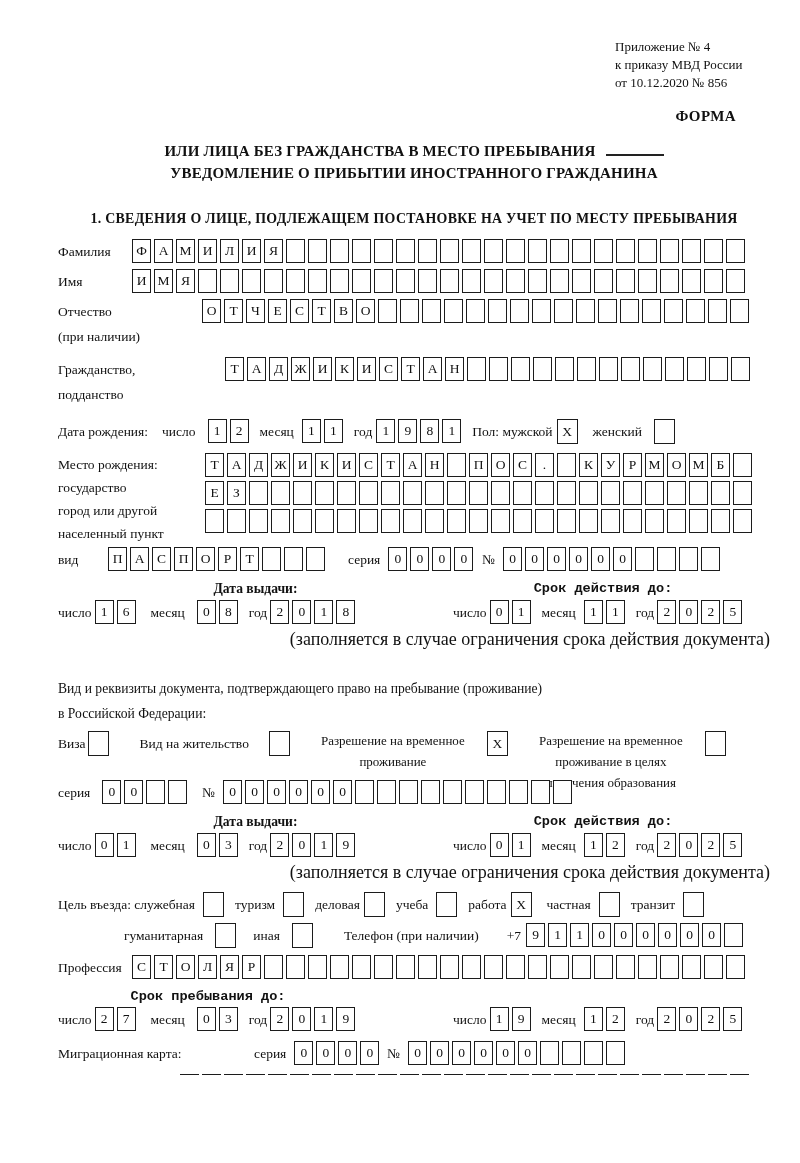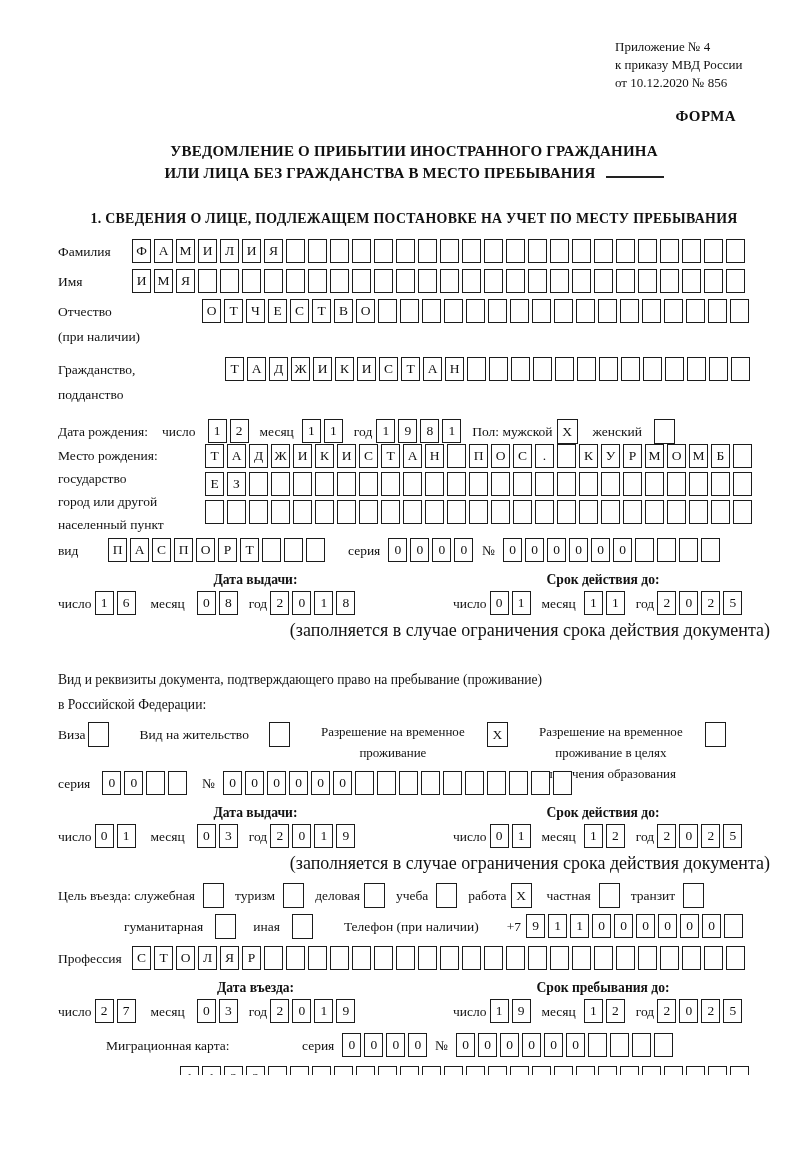--- a/index.html
+++ b/index.html
@@ -22,21 +22,21 @@
   .gap8{margin-left:8px;} .gap12{margin-left:12px;} .gap14{margin-left:14px;} .gap20{margin-left:20px;} .gap28{margin-left:28px;}
 
   .w-surname{width:74px;} .w-patr{width:144px;} .w-citiz{width:167px;} .w-birthpl{width:147px;} .w-kind{width:50px;} .w-prof{width:74px;} .w-repr{width:122px;}
   .stack{display:flex;flex-direction:column;}
   .stack .cells{margin-bottom:4px;}
   .stack-wide .cells{margin-bottom:6px;}
 
   .center-bold{font-weight:bold;font-size:13.6px;text-align:center;margin-top:10px;}
   .date-headrow{display:flex;margin-top:9px;font-weight:bold;font-size:13.6px;}
   .date-head-left{width:395px;text-align:center;flex:none;}
-  .date-head-right{width:300px;text-align:center;flex:none;}
+  .date-head-right{width:300px;text-align:center;flex:none;font-family:Liberation Mono, monospace;}
   .date-row{display:flex;margin-top:3px;}
   .date-group{display:flex;flex:none;align-items:flex-start;}
   .date-group-left{width:395px;}
   .note-right{font-size:18px;text-align:right;margin-top:4px;}
   .para{font-size:13.6px;margin-top:26px;line-height:1.9;}
 
   .opt-label-multi{font-size:13px;text-align:center;line-height:1.6;flex:none;}
   .chk .cb{width:19px;height:23px;line-height:23px;}
 </style>
 </head>
@@ -46,22 +46,22 @@
 
   <div class="appendix">
     <div>Приложение № 4</div>
     <div>к приказу МВД России</div>
     <div>от 10.12.2020 № 856</div>
   </div>
 
   <div class="form-label">ФОРМА</div>
 
   <div class="title">
+    <div><span>ИЛИ ЛИЦА БЕЗ ГРАЖДАНСТВА В МЕСТО ПРЕБЫВАНИЯ</span><span class="blank-line"></span></div>
     <div>УВЕДОМЛЕНИЕ О ПРИБЫТИИ ИНОСТРАННОГО ГРАЖДАНИНА</div>
-    <div><span>ИЛИ ЛИЦА БЕЗ ГРАЖДАНСТВА В МЕСТО ПРЕБЫВАНИЯ</span><span class="blank-line"></span></div>
   </div>
 
   <div class="sec-heading">1. СВЕДЕНИЯ О ЛИЦЕ, ПОДЛЕЖАЩЕМ ПОСТАНОВКЕ НА УЧЕТ ПО МЕСТУ ПРЕБЫВАНИЯ</div>
 
   <div class="row" style="margin-top:12px;">
     <span class="lbl w-surname">Фамилия</span>
     <span class="cells">
         <span class="cb">Ф</span>
         <span class="cb">А</span>
         <span class="cb">М</span>
@@ -216,21 +216,21 @@
     <span class="lbl gap8">Пол: мужской</span>
     <span class="cells chk" style="margin-left:4px;">
         <span class="cb">X</span>
       </span>
     <span class="lbl gap12">женский</span>
     <span class="cells chk gap12">
         <span class="cb"></span>
       </span>
   </div>
 
-  <div class="row" style="margin-top:0;">
+  <div class="row" style="margin-top:9px;">
     <span class="lbl w-birthpl" style="line-height:23px;">
       <span>Место рождения:</span><br>
       <span>государство</span><br>
       <span>город или другой</span><br>
       <span>населенный пункт</span>
     </span>
     <span class="stack">
       <span class="cells">
           <span class="cb">Т</span>
           <span class="cb">А</span>
@@ -588,21 +588,20 @@
         <span class="cb"></span>
         <span class="cb"></span>
         <span class="cb"></span>
         <span class="cb"></span>
         <span class="cb"></span>
         <span class="cb"></span>
       </span>
   </div>
 
   <div class="date-headrow">
-    <span class="date-head-left">Дата въезда:</span>
     <span class="date-head-right">Срок пребывания до:</span>
   </div>
   <div class="date-row">
     <span class="date-group date-group-left">
       <span class="lbl">число</span>
       <span class="cells" style="margin-left:3px;">
           <span class="cb">2</span>
           <span class="cb">7</span>
         </span>
       <span class="lbl gap12">месяц</span>
@@ -633,21 +632,21 @@
       <span class="cells" style="margin-left:3px;">
           <span class="cb">2</span>
           <span class="cb">0</span>
           <span class="cb">2</span>
           <span class="cb">5</span>
         </span>
     </span>
   </div>
 
   <div class="row" style="margin-top:9px;">
-    <span class="lbl" style="width:196px;margin-left:48px;">Миграционная карта:</span>
+    <span class="lbl" style="width:196px;">Миграционная карта:</span>
     <span class="lbl">серия</span>
     <span class="cells gap8">
         <span class="cb">0</span>
         <span class="cb">0</span>
         <span class="cb">0</span>
         <span class="cb">0</span>
       </span>
     <span class="lbl" style="margin-left:5px;">№</span>
     <span class="cells gap8">
         <span class="cb">0</span>

